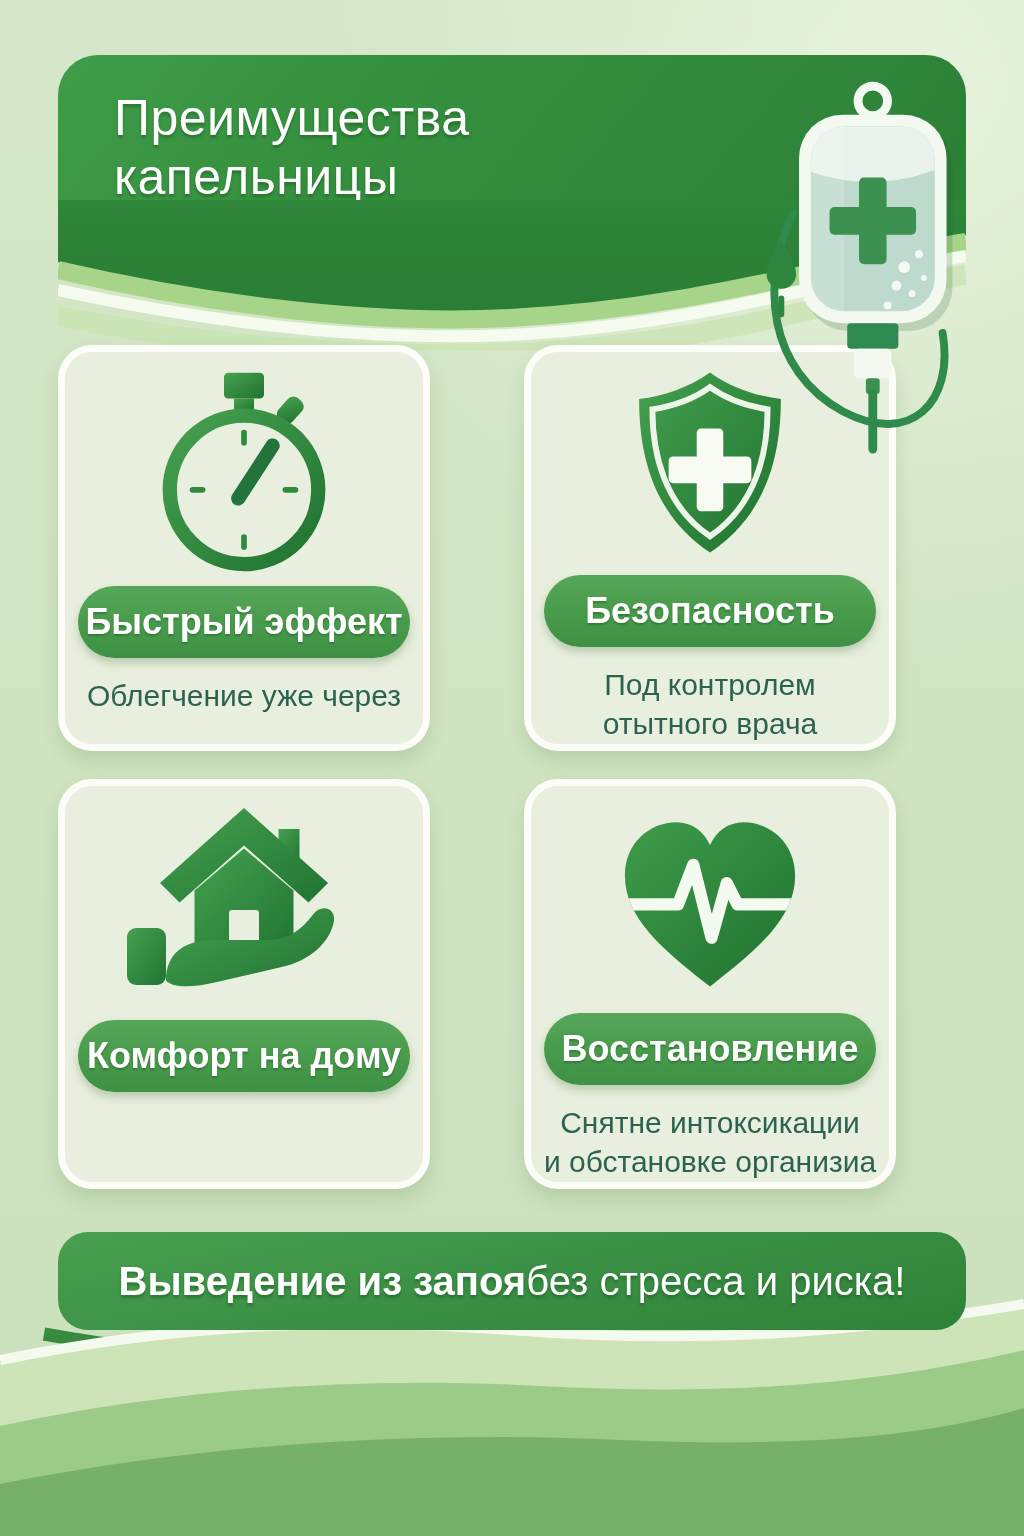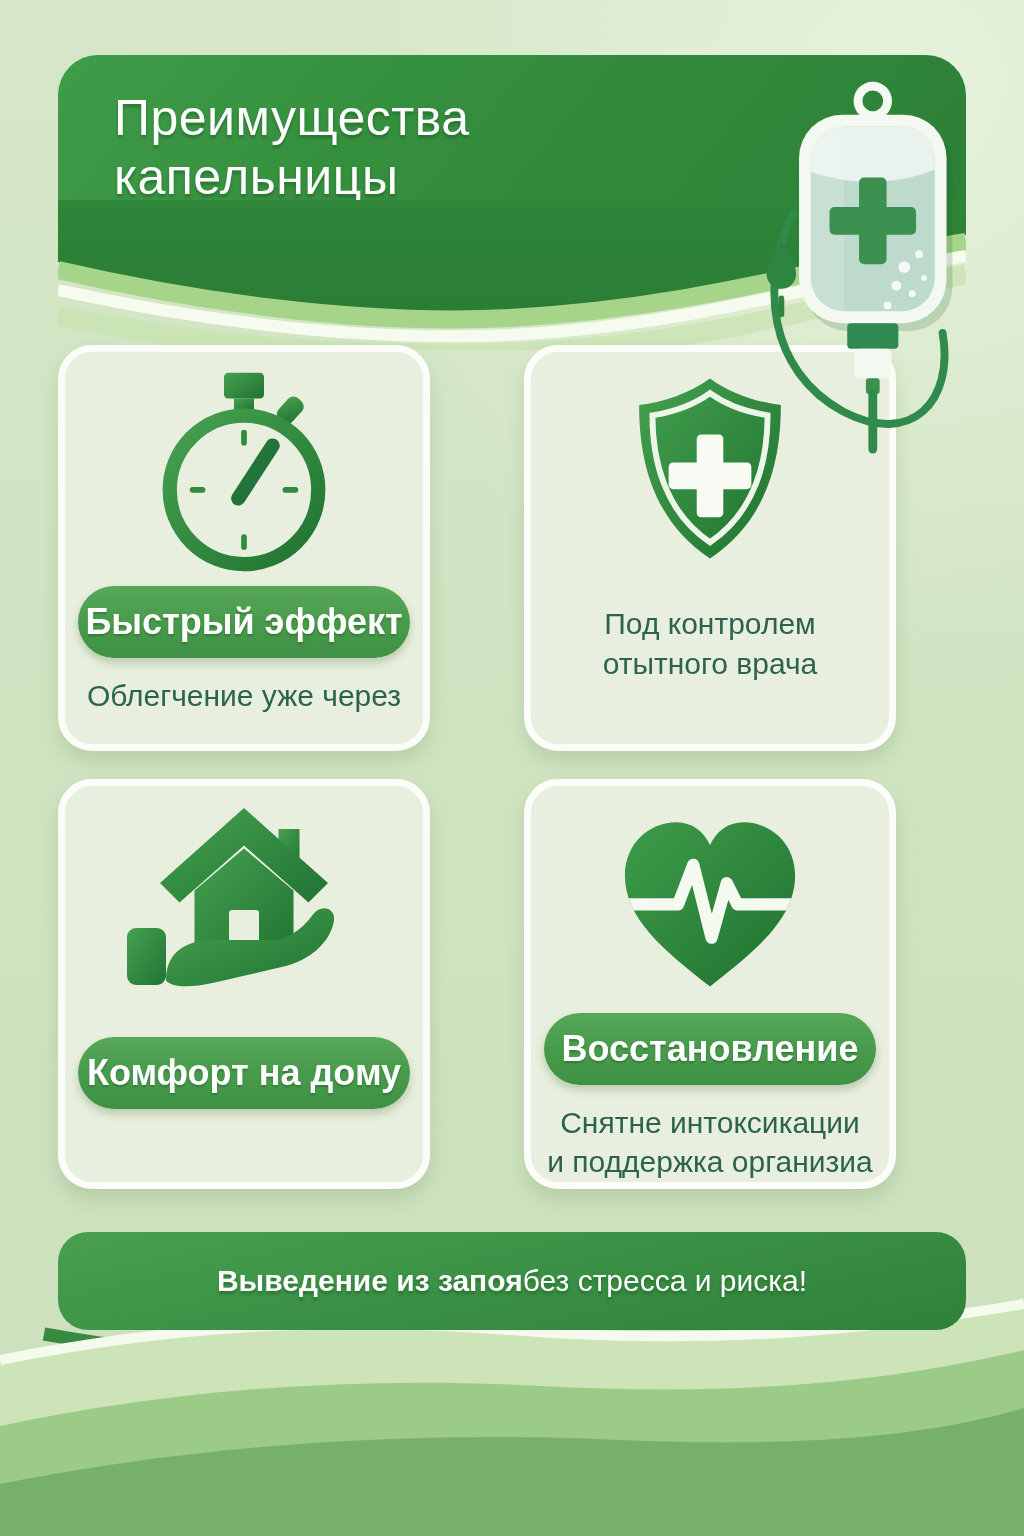--- a/index.html
+++ b/index.html
@@ -21,33 +21,33 @@
   .header .title{padding:34px 300px 0 56px;color:#fff;font-weight:400;font-size:50px;line-height:1.18;
     letter-spacing:.5px;text-shadow:0 3px 3px rgba(20,70,25,.4);}
   .header-wave{position:absolute;left:58px;top:200px;width:908px;height:150px;z-index:3;}
   .iv-bag{position:absolute;left:742px;top:72px;width:236px;height:400px;z-index:5;}
   
   .card{position:absolute;width:372px;box-sizing:border-box;background:var(--card-bg);
     border:7px solid var(--card-border);border-radius:34px;z-index:4;
     box-shadow:0 10px 18px rgba(80,120,60,.18);display:flex;flex-direction:column;align-items:center;}
   .card-1{left:58px;top:345px;height:406px;}
   .card-2{left:524px;top:345px;height:406px;}
-  .card-3{left:58px;top:779px;height:410px;gap:17px;}
+  .card-3{left:58px;top:779px;height:410px;}
   .card-4{left:524px;top:779px;height:410px;}
   .icon-wrap{height:224px;display:flex;align-items:center;justify-content:center;margin-top:10px;}
   .pill{width:calc(100% - 26px);height:72px;border-radius:37px;flex:none;
     background:linear-gradient(180deg,#57a75a 0%,var(--pill-green) 45%,#3e9144 100%);
     display:flex;align-items:center;justify-content:center;color:#fff;font-size:36px;font-weight:700;
     text-shadow:0 2px 2px rgba(25,80,30,.4);box-shadow:0 5px 9px rgba(60,110,55,.28);}
   .desc{margin-top:18px;text-align:center;color:var(--text-green);font-size:30px;line-height:1.32;}
   .desc .strong{font-weight:800;font-size:33px;color:#27604a;}
   
   .banner{position:absolute;left:58px;top:1232px;width:908px;height:98px;border-radius:30px;z-index:4;
     background:linear-gradient(168deg,#4aa050 0%,var(--banner-green) 45%,#2e8238 100%);
-    display:flex;align-items:center;justify-content:center;color:#fff;font-size:30px;
+    display:flex;align-items:center;justify-content:center;color:#fff;font-size:40px;
     text-shadow:0 3px 3px rgba(20,70,25,.4);}
   .banner .b{font-weight:800;} .banner .r{font-weight:400;}
   .footer-wave{position:absolute;left:0;top:1288px;width:1024px;height:248px;z-index:1;}
   svg{display:block;}
 </style>
 </head>
 <body>
 
 <div class="poster">
 
@@ -140,20 +140,23 @@
           <stop offset="0" stop-color="#44a04e"></stop>
               <stop offset="1" stop-color="#1f7230"></stop>
             </linearGradient>
           </defs>
         <path d="M65 5 C79 15 96 21 113 23 C113 60 104 101 65 127 C26 101 17 60 17 23 C34 21 51 15 65 5 Z" fill="url(#shg)"></path>
         <path d="M65 15 C76 23 91 28 104 30 C104 60 96 95 65 116 C34 95 26 60 26 30 C39 28 54 23 65 15 Z" stroke="#ecf5e8" stroke-width="4" fill="none"></path>
         <rect x="56" y="43" width="18" height="56" rx="3" fill="#f7fbf4"></rect>
         <rect x="37" y="62" width="56" height="18" rx="3" fill="#f7fbf4"></rect>
       </svg>
     </div>
+    <div class="pill">
+      <span>Безопасность</span>
+    </div>
     <div class="desc">
       <div>Под контролем</div>
       <div>отытного врача</div>
     </div>
   </section>
 
   <section class="card card-3">
     <div class="icon-wrap">
       <svg viewBox="0 0 160 145" width="240" aria-hidden="true">
         <defs>
@@ -189,21 +192,21 @@
         </defs>
         <path d="M75 120 C44 96 19 75 19 47 C19 26 35 12 53 12 C63 12 71 18 75 27 C79 18 87 12 97 12 C115 12 131 26 131 47 C131 75 106 96 75 120 Z" fill="url(#heg)"></path>
         <path d="M10 66 L54 66 L64 40 L76 88 L86 52 L93 66 L140 66" stroke="#f5faf1" stroke-width="8" fill="none" stroke-linejoin="round" stroke-linecap="round" clip-path="url(#heartClip)"></path>
       </svg>
     </div>
     <div class="pill">
       <span>Восстановление</span>
     </div>
     <div class="desc">
       <div>Снятне интоксикации</div>
-      <div>и поддержка организиа</div>
+      <div>и обстановке организиа</div>
     </div>
   </section>
 
   <div class="banner">
     <span class="b">Выведение из запоя</span>
     <span class="r"> без стресса и риска!</span>
   </div>
 
   <svg class="footer-wave" viewBox="0 0 1024 248" preserveAspectRatio="none" aria-hidden="true">
     <path d="M44 46 C220 78 430 82 600 62" stroke="#2f8539" stroke-width="13" fill="none" opacity=".95"></path>

